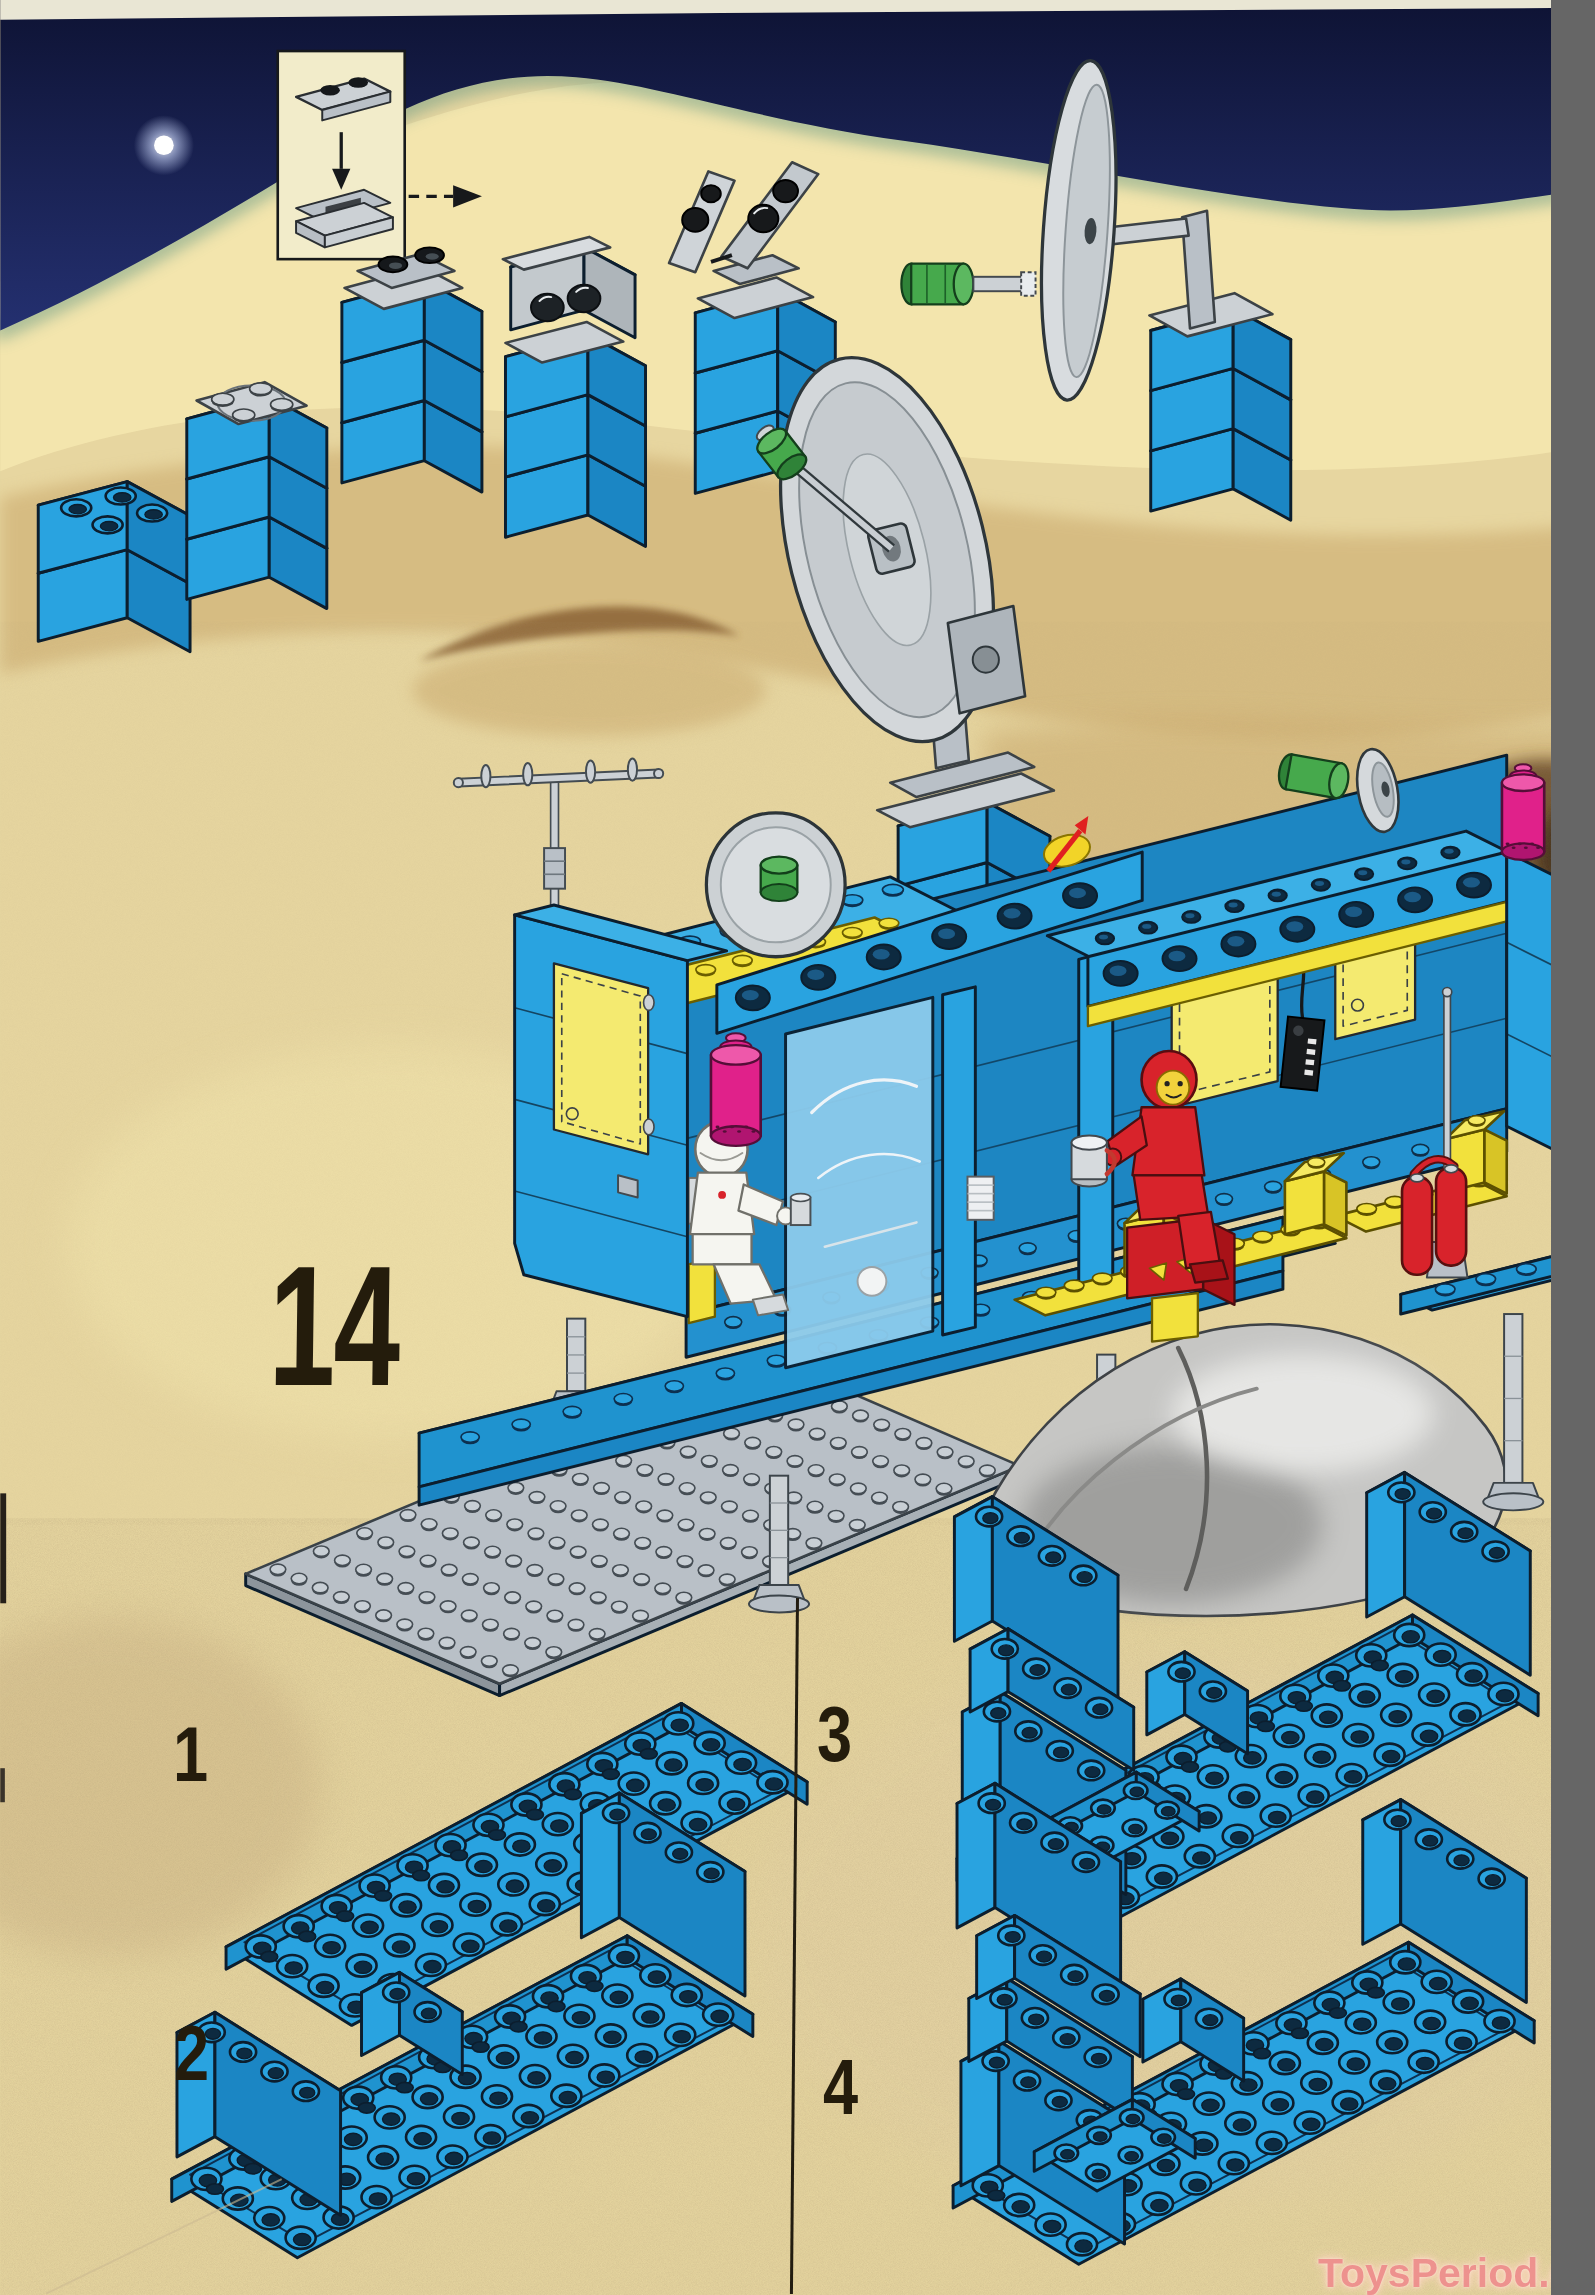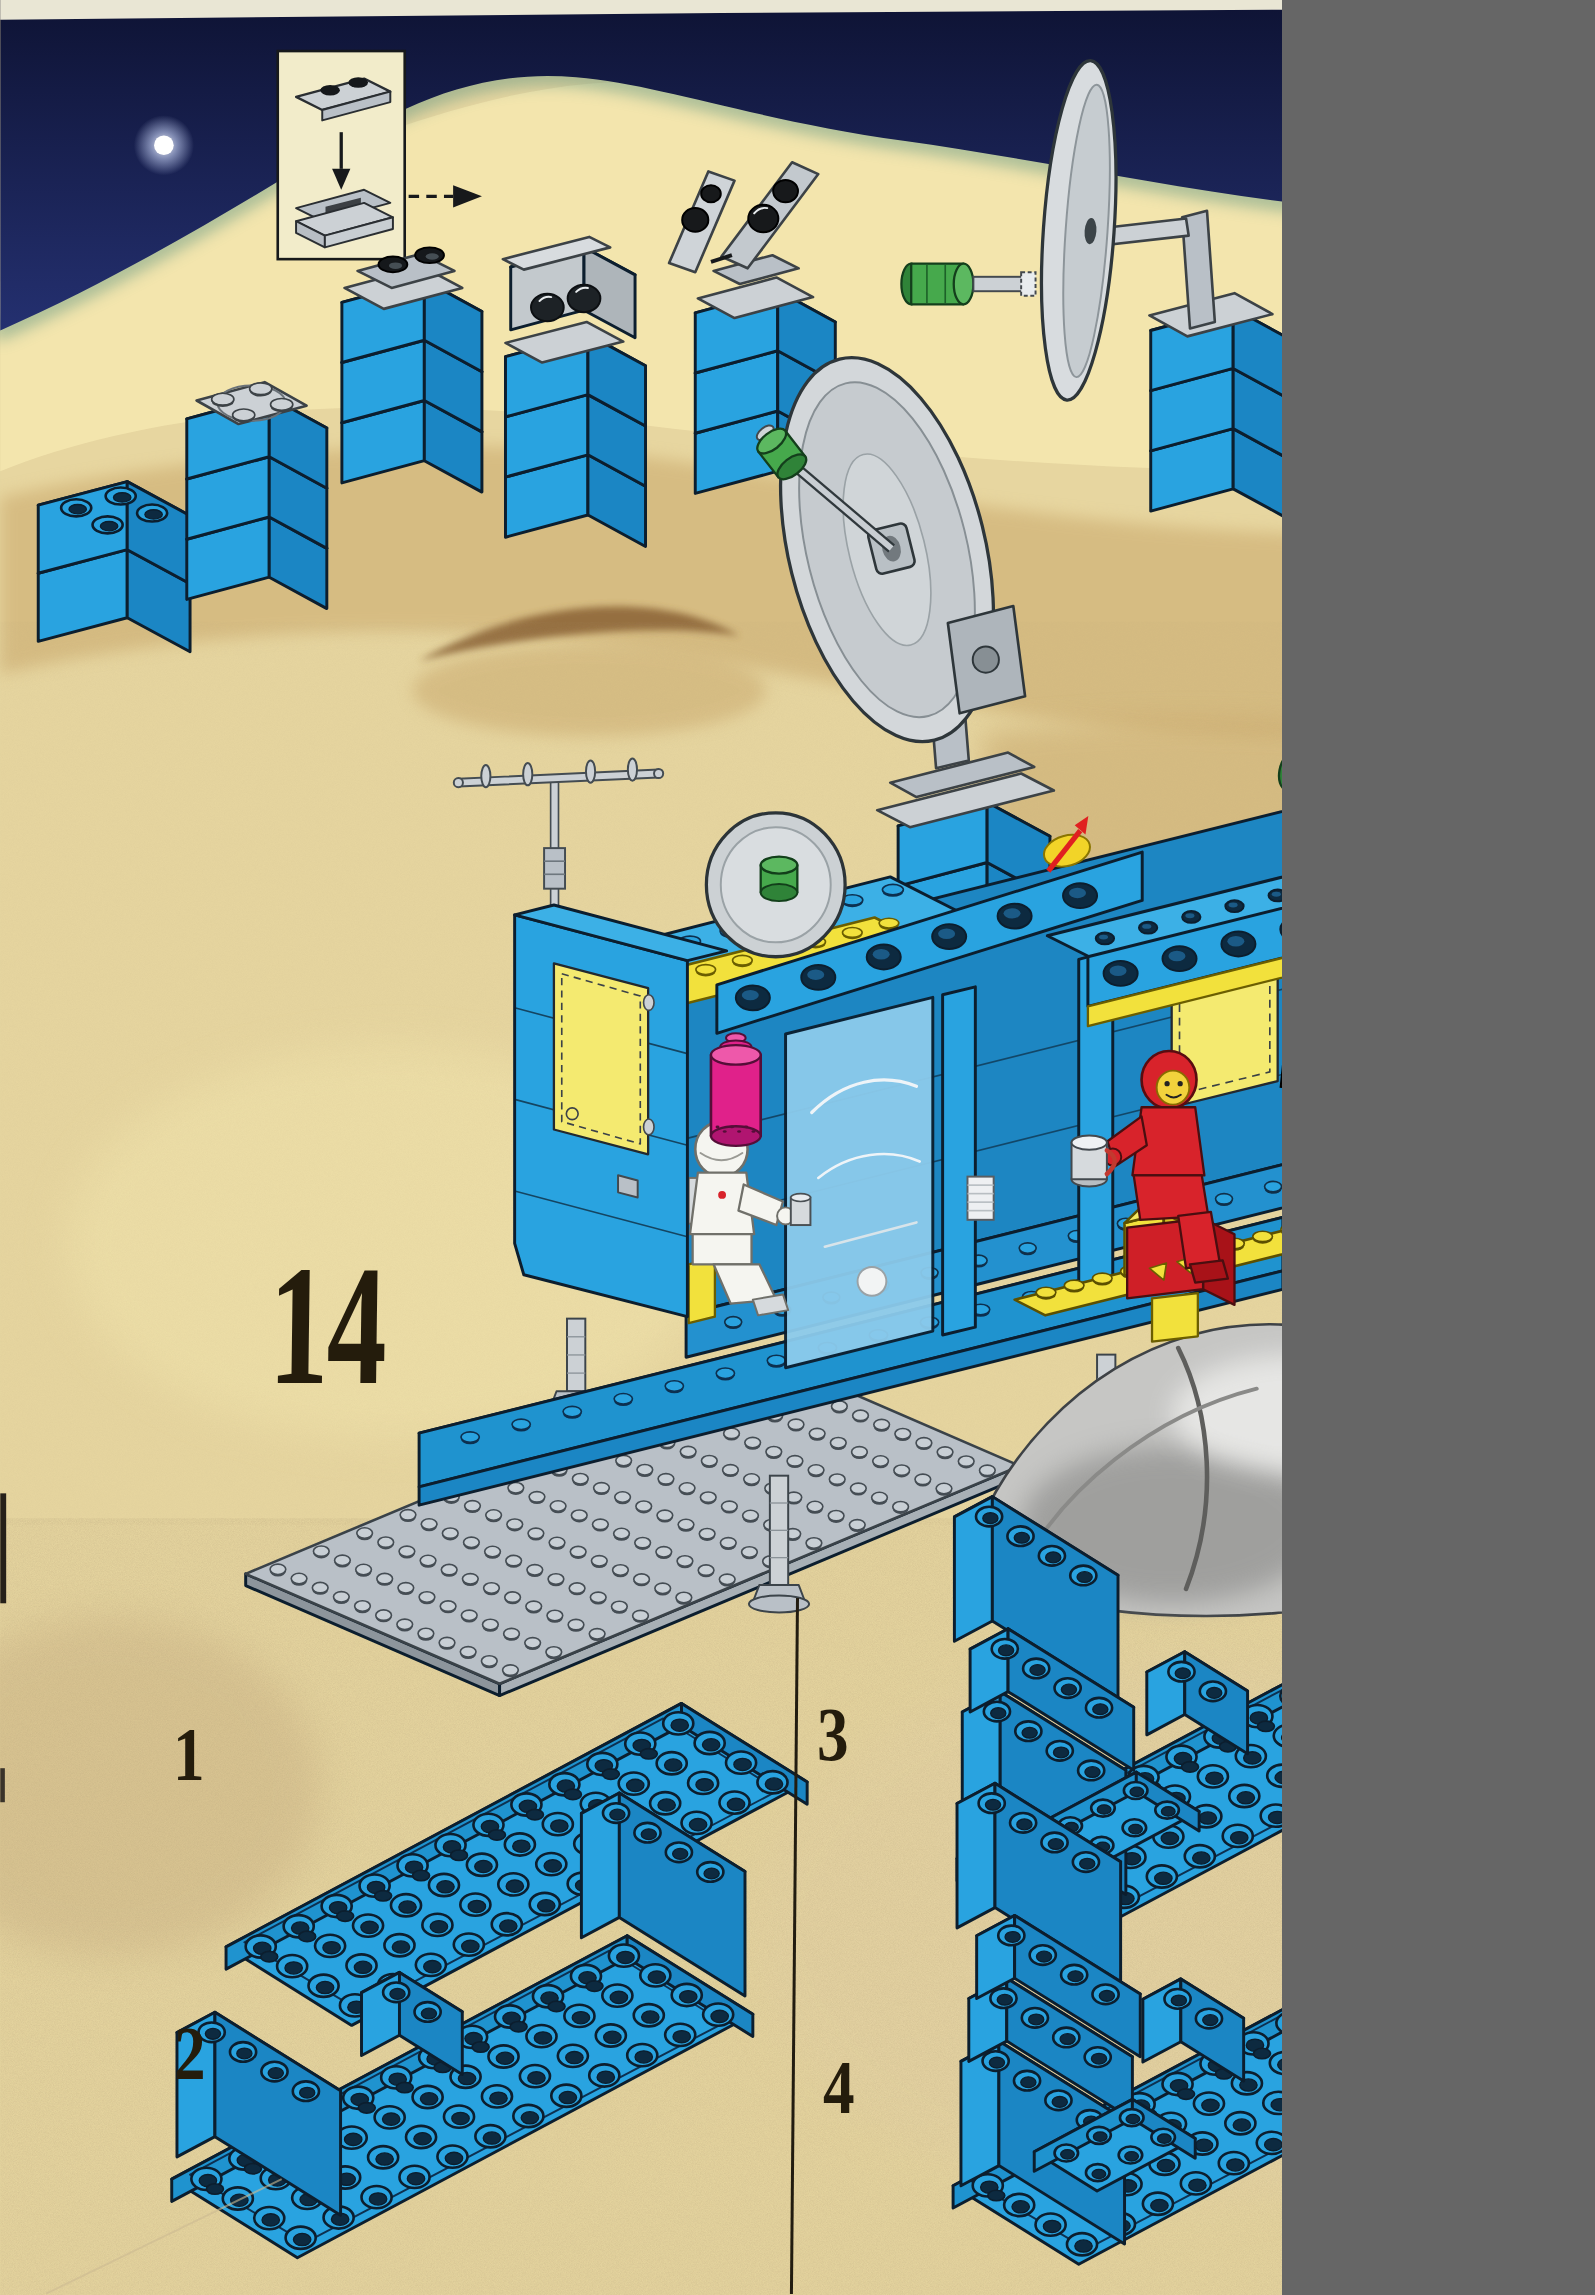--- a/index.html
+++ b/index.html
@@ -1,21 +1,21 @@
 <!DOCTYPE html>
 <html style="font-size:10.5px"><head>
 <meta charset="utf-8">
 <style>
   html,body{margin:0;padding:0;background:#666;}
   .page{
     position:relative;
-    width:1282px;height:2295px;
+    width:1551px;height:2295px;
     overflow:hidden;
     background:#e7d6a0;
-    font-family:Liberation Serif, serif;
+    font-family:Liberation Sans, sans-serif;
   }
   #scene{position:absolute;left:0;top:0;width:1596px;height:2295px;display:block;}
   .num{
     position:absolute;
     font-weight:bold;
     line-height:1;
     color:#241c0c;
     transform-origin:left top;
     letter-spacing:-2.6px;
     user-select:none;

